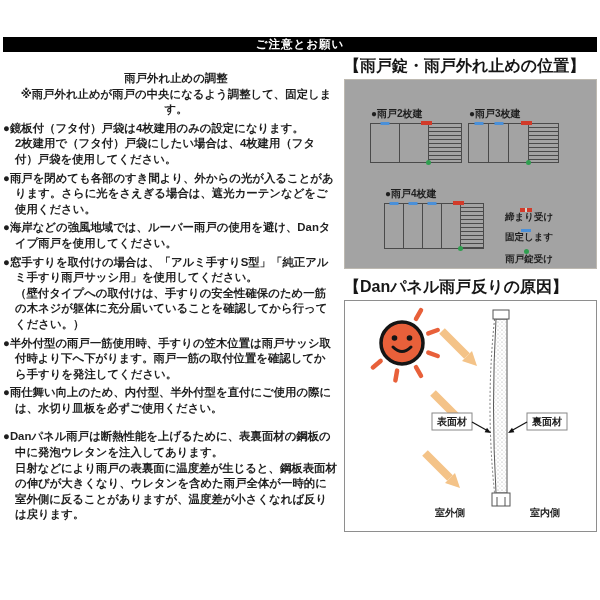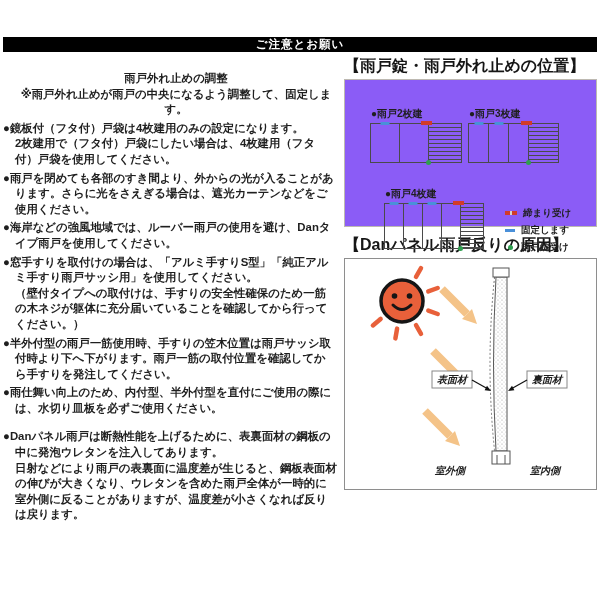--- a/index.html
+++ b/index.html
@@ -38,22 +38,22 @@
     margin-bottom: 3px;
   }
   .note.sub { padding-left: 12px; text-indent: 0; text-align: center; }
   .gap-top { margin-top: 13px; }
 
   
   .sec-title { font-size: 16px; line-height: 16px; margin-bottom: 5px; color: #161616; }
 
   .position-box {
     position: relative;
-    width: 253px; height: 148px;
-    background: #8b5cf6;
+    width: 253px; height: 190px;
+    background: #a3a3a3;
     border: 1px solid #bdb9b1;
     margin-bottom: 10px;
   }
   .shutter { position: absolute; }
   .sh-label { font-size: 10px; line-height: 12px; margin-bottom: 3px; }
   .sh-body { display: flex; }
   .sh-panel {
     position: relative;
     width: 30px; height: 40px;
     border: 1px solid #4a4a4a;
@@ -68,33 +68,32 @@
     background: repeating-linear-gradient(to bottom, transparent 0, transparent 3px, #4a4a4a 3px, #4a4a4a 4px);
   }
   .narrow .sh-box { width: 31px; }
   .four .sh-box { width: 24px; height: 46px; }
   .mk { position: absolute; display: block; }
   .mk-blue { top: -2px; left: 50%; transform: translateX(-50%); width: 9px; height: 3px; background: #4a90d9; }
   .mk-red  { top: -3px; right: -4px; width: 11px; height: 4px; background: #d23b2a; }
   .mk-green{ bottom: -3px; right: -3px; width: 5px; height: 5px; border-radius: 50%; background: #2f9e4f; }
 
   .legend { position: absolute; left: 160px; top: 128px; }
-  .legend-row { display: flex; align-items: center; margin-bottom: 7px; }
+  .legend-row { display: flex; align-items: center; margin-bottom: 7px; flex-direction: column; }
   .lg-mark { flex: none; margin-right: 6px; display: block; }
   .lg-red  { width: 12px; height: 4px; background: linear-gradient(90deg, #d23b2a 0 42%, #d6d2ca 42% 58%, #d23b2a 58% 100%); }
   .lg-blue { width: 10px; height: 3px; background: #4a90d9; }
   .lg-green{ width: 5px; height: 5px; border-radius: 50%; background: #2f9e4f; margin-left: 3px; margin-right: 8px; }
   .legend-label { font-size: 9.5px; line-height: 10px; }
 
   .warp-box {
     position: relative;
     width: 253px; height: 232px;
     background: #ffffff;
     border: 1px solid #8e8e8e;
-    font-style: italic;
   }
   .warp-box svg { display: block; }
   .svg-label { font-size: 10px; font-weight: 700; fill: #1f1f1f; }
 </style>
 </head>
 <body>
 
 <div class="page">
 
   <div class="header-bar">

